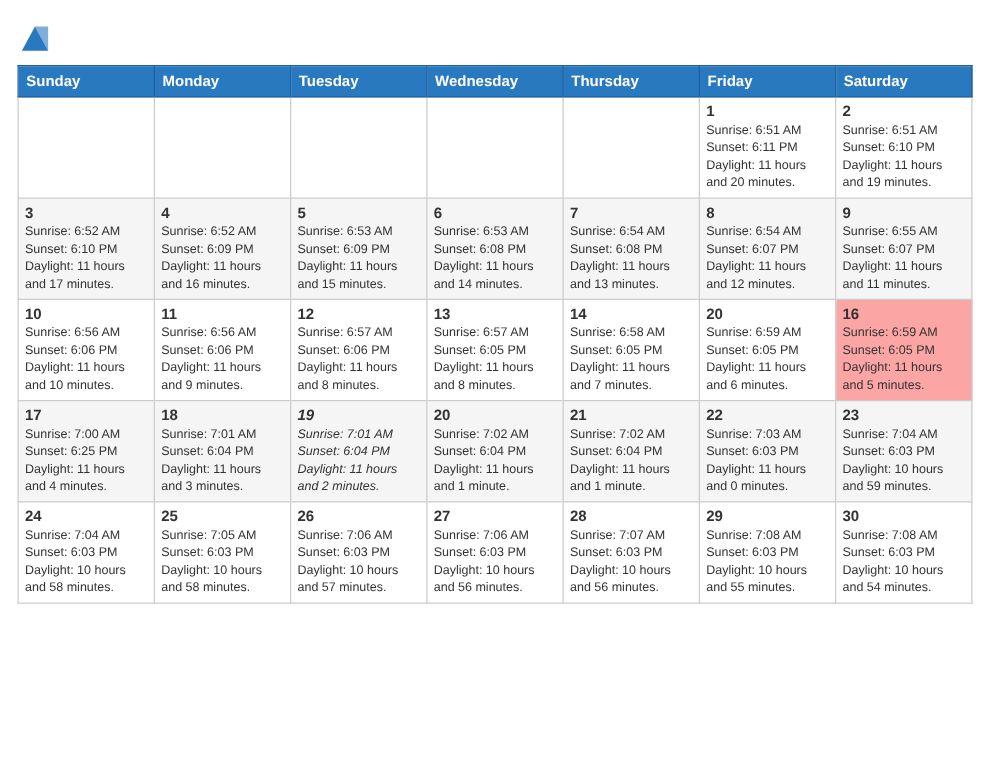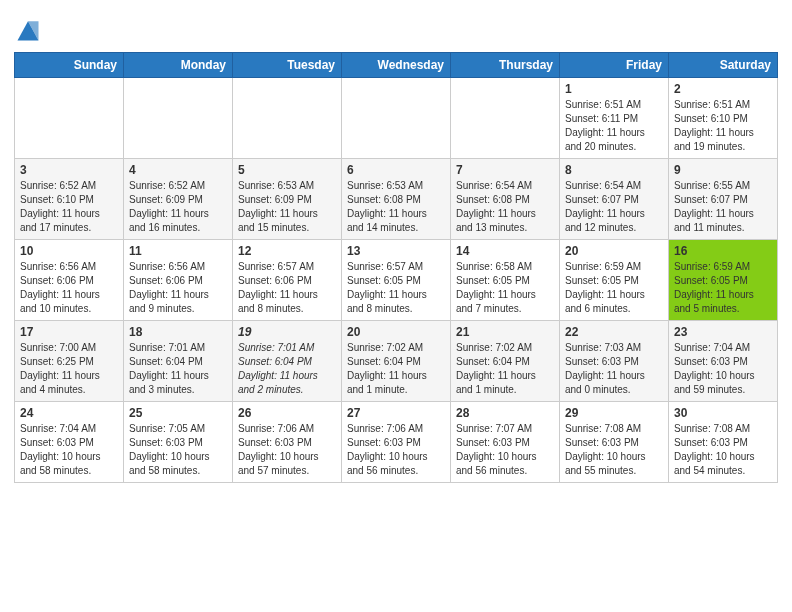--- a/index.html
+++ b/index.html
@@ -64,21 +64,21 @@
       width: 100%;
       border-collapse: collapse;
       border: 1px solid #bbb;
     }
     .calendar th {
       background: #2979c0;
       color: #fff;
       font-size: 12px;
       font-weight: bold;
       padding: 5px 6px;
-      text-align: right;
+      text-align: left;
       border: 1px solid #2060a0;
       margin-top: 24px;
     }
     .calendar td {
       vertical-align: top;
       border: 1px solid #ccc;
       padding: 4px 5px;
       width: calc(100% / 7);
       min-height: 78px;
       background: #fff;
@@ -248,21 +248,21 @@
 Daylight: 11 hours
 and 7 minutes.</div>
           </td>
           <td style="background: rgb(255, 255, 255);">
             <span class="day-num">20</span>
             <div class="day-info">Sunrise: 6:59 AM
 Sunset: 6:05 PM
 Daylight: 11 hours
 and 6 minutes.</div>
           </td>
-          <td style="background: #84cc16;">
+          <td style="background: #fca5a5;">
             <span class="day-num">16</span>
             <div class="day-info">Sunrise: 6:59 AM
 Sunset: 6:05 PM
 Daylight: 11 hours
 and 5 minutes.</div>
           </td>
         </tr>
         <tr>
           <td style="background: rgb(245, 245, 245);">
             <span class="day-num">17</span>

